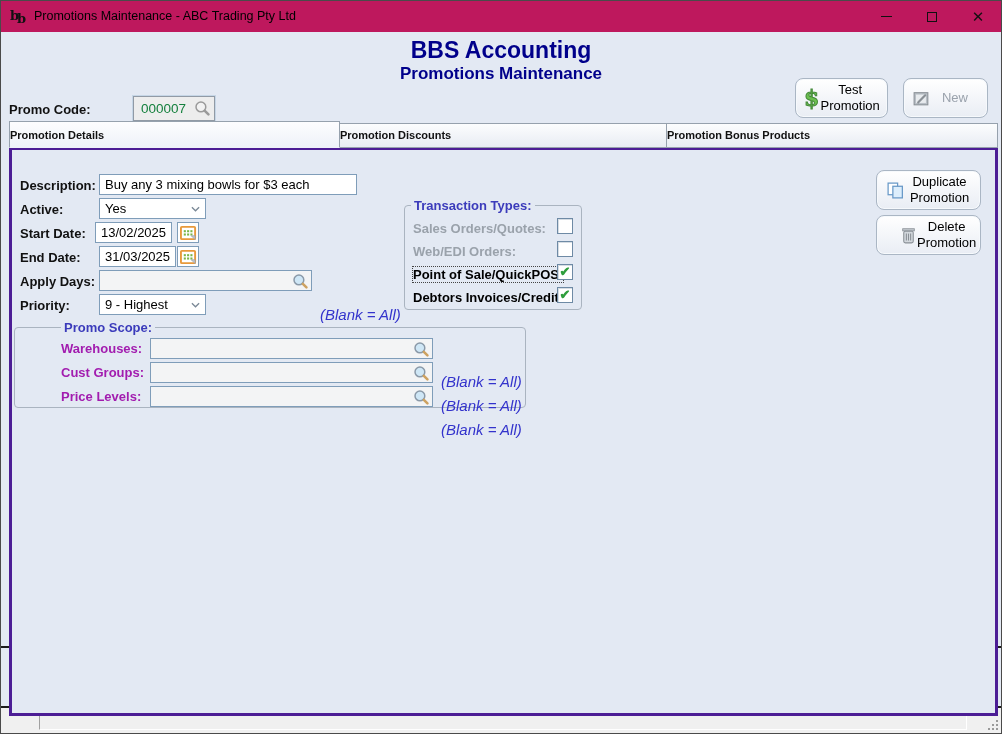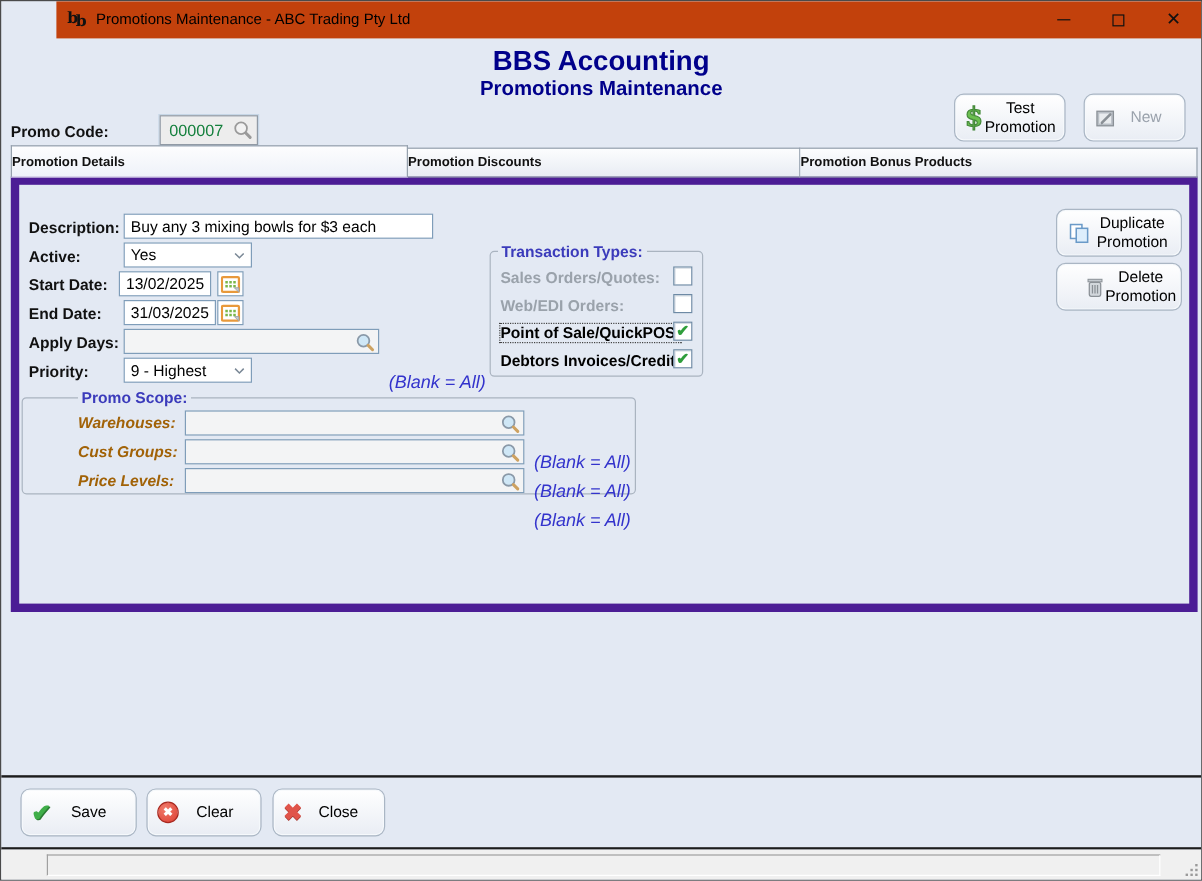--- a/index.html
+++ b/index.html
@@ -5,21 +5,21 @@
   * { margin:0; padding:0; box-sizing:border-box; }
   html,body { background:#9a9a9a; }
   body { font-family:"Liberation Sans", sans-serif; }
 
   .window {
     position:relative; width:1002px; height:734px;
     background:#e3e9f3; border:1px solid #4a4a4a; overflow:hidden;
   }
 
   
-  .titlebar { position:absolute; left:0; top:0; right:0; height:31px; background:#c2410c;margin-left:46px; }
+  .titlebar { position:absolute; left:0; top:0; right:0; height:31px; background:#be185d; }
   .app-icon { position:absolute; left:9px; top:6px; width:18px; height:18px;
     font-family:"DejaVu Serif", serif; font-weight:bold; font-size:13px; color:#111; line-height:18px; }
   .app-icon .b2 { display:inline-block; transform:translateY(3px); margin-left:-2px; }
   .title-text { position:absolute; left:33px; top:0; height:31px; line-height:31px; font-size:12.5px; color:#000; }
   .win-btns { position:absolute; right:0; top:0; height:31px; display:flex; }
   .win-btn { width:46px; height:31px; display:flex; align-items:center; justify-content:center; cursor:pointer; }
   .glyph-min { width:11px; height:0; border-top:1.4px solid #111; display:block; }
   .glyph-max { width:10px; height:10px; border:1.4px solid #111; display:block; }
   .glyph-close { font-size:15px; color:#111; line-height:1; }
 
@@ -53,22 +53,22 @@
 
   
   .tabs { position:absolute; left:8px; top:122px; height:25px; display:flex; z-index:3; }
   .tab { border:1px solid #96a1ad; border-left-width:0; background:linear-gradient(#fcfdfe,#e8ecf3);
          font-size:11px; font-weight:bold; color:#111; line-height:23px; cursor:pointer; }
   .tab:first-child { border-left-width:1px; }
   .tab.active { background:linear-gradient(#fdfdfe,#eef2f9); border-bottom:1px solid #eef2f9;
                 margin-top:-2px; height:27px; line-height:26px; }
 
   
-  .panel { position:absolute; left:8px; top:146px; width:989px; height:363px;
-           border:7px solid #4c1d95; background:#e3e9f3; z-index:1; }
+  .panel { position:absolute; left:8px; top:146px; width:989px; height:569px;
+           border:3px solid #4c1d95; background:#e3e9f3; z-index:1; }
 
   .field { position:absolute; background:#ffffff; border:1px solid #7f9db9;
            font-size:13px; color:#000; line-height:19px; padding-left:5px; height:21px; }
   .field.search { background:#f3f4f5; }
   .field .mag { position:absolute; right:2px; top:2px; }
 
   .select { position:absolute; background:#fff; border:1px solid #7f9db9; height:21px;
             font-size:13px; color:#000; line-height:19px; padding-left:5px; cursor:pointer; }
   .select .chev { position:absolute; right:5px; top:7px; width:9px; height:6px; }
 
@@ -82,21 +82,21 @@
 
   .tt-row { position:absolute; left:8px; right:8px; height:18px; }
   .tt-label { font-size:13px; font-weight:bold; }
   .tt-label.off { color:#9aa2ab; }
   .tt-label.focused { outline:1px dotted #444; }
   .checkbox { position:absolute; right:0; top:-1px; width:16px; height:16px; background:#fff;
               border:1px solid #6e8aa5; box-shadow:inset 1px 1px 0 #d6dde4;
               display:flex; align-items:center; justify-content:center; cursor:pointer; }
   .checkbox .mark { color:#2f9e3c; font-size:13px; font-weight:bold; line-height:1; transform:translateY(-1px); }
 
-  .ps-label { position:absolute; left:6px; font-size:13px; font-weight:bold; color:#a16207;font-style:italic; }
+  .ps-label { position:absolute; left:6px; font-size:13px; font-weight:bold; color:#a21caf; }
 
   
   .btn-dup { left:864px; top:20px; width:105px; height:40px; padding:0 6px 0 9px; }
   .btn-del { left:864px; top:65px; width:105px; height:40px; padding:0 6px 0 23px; }
 
   
   .sep1 { position:absolute; left:0; right:0; top:645px; height:2px; background:#1c1c1c; }
   .sep2 { position:absolute; left:0; right:0; top:705px; height:2px; background:#1c1c1c; }
 
   .btn-save  { left:16px;  top:656px; width:97px; height:40px; padding:0 8px; }

